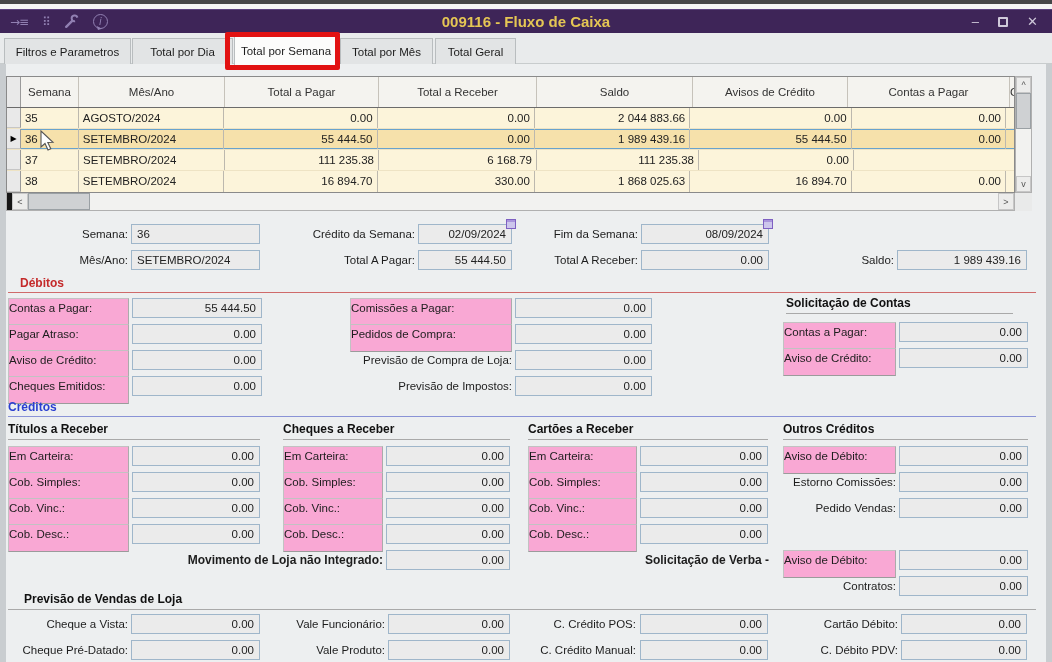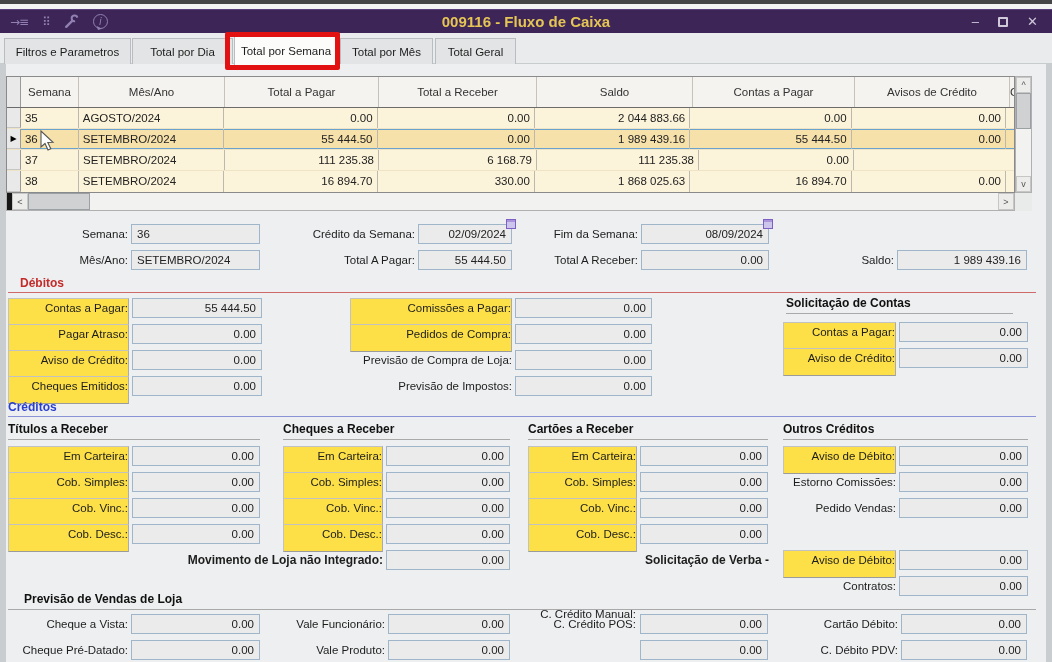--- a/index.html
+++ b/index.html
@@ -45,21 +45,21 @@
 .vspace{flex:1}
 .hscrollrow{display:flex;width:1009px;height:18px;border:1px solid #b0b0b0;border-top:none;background:#f2f2f0}
 .splitter{width:5px;background:#161616}
 .hbtn{width:16px;background:#ececeb;border:1px solid #c6c6c6;color:#555;font-size:9px;display:flex;align-items:center;justify-content:center}
 .hthumb{width:62px;background:#cfd1d3;border:1px solid #9aa0a4}
 .htrack{flex:1}
 .corner{width:17px;height:18px;background:#e9eaea}
 
 .pl{position:absolute;height:20px;line-height:20px;text-align:right;white-space:nowrap;color:#1d1d1d}
 .pl.b{font-weight:bold;font-size:12px}
-.bl{position:absolute;height:28px;line-height:18px;text-align:right;background:#fde047;border:1px solid #c2c2c2;border-bottom-color:#9b9b9b;border-right-color:#ababab;color:#1d1d1d;white-space:nowrap;overflow:hidden}
+.bl{position:absolute;height:28px;line-height:18px;text-align:left;background:#f9a8d4;border:1px solid #c2c2c2;border-bottom-color:#9b9b9b;border-right-color:#ababab;color:#1d1d1d;white-space:nowrap;overflow:hidden}
 .inp{position:absolute;height:20px;line-height:18px;background:#ebebeb;border:1px solid #9fb6ca;padding:0 5px;text-align:right;white-space:nowrap;overflow:visible}
 .inp.tl{text-align:left}
 .shead{position:absolute;font-weight:bold;font-size:12px;color:#111;white-space:nowrap}
 .shead.red{color:#c42a2a}
 .shead.blue{color:#2a3fd0}
 .uline{position:absolute;height:1px;background:#a9a9a9}
 .cal{position:absolute;right:-5px;top:-6px;width:10px;height:10px;background:#cdc6ec;border:1px solid #7e60c2;box-shadow:inset 0 2px 0 #a995dc}
 
 .redbox{left:225px;top:32px;width:115px;height:38px;border:5px solid #e21212;border-radius:2px;z-index:50;pointer-events:none}
 .cursor{left:40px;top:130px;z-index:60;pointer-events:none}
@@ -104,22 +104,22 @@
 <div class="abs gridwrap">
   <div class="gridbody">
     <div class="gridmain">
       <div class="ghead">
         <div class="ghgut"></div>
         <div class="gh" style="width:58px">Semana</div>
         <div class="gh" style="width:146px">Mês/Ano</div>
         <div class="gh" style="width:154px">Total a Pagar</div>
         <div class="gh" style="width:158px">Total a Receber</div>
         <div class="gh" style="width:156px">Saldo</div>
+        <div class="gh" style="width:155px">Avisos de Crédito</div>
         <div class="gh" style="width:162px">Contas a Pagar</div>
-        <div class="gh" style="width:155px">Avisos de Crédito</div>
         <div class="gh" style="flex:1;border-right:none;justify-content:flex-start">C</div>
       </div>
       <div class="grow">
         <div class="gut"></div>
         <div class="gc" style="width:58px">35</div>
         <div class="gc" style="width:146px">AGOSTO/2024</div>
         <div class="gc num" style="width:154px">0.00</div>
         <div class="gc num" style="width:158px">0.00</div>
         <div class="gc num" style="width:156px">2 044 883.66</div>
         <div class="gc num" style="width:162px">0.00</div>
@@ -278,21 +278,21 @@
 <div class="pl" style="left:270px;top:614px;width:115px">Vale Funcionário:</div>
 <div class="inp" style="left:388px;top:614px;width:122px">0.00</div>
 <div class="pl" style="left:528px;top:614px;width:108px">C. Crédito POS:</div>
 <div class="inp" style="left:640px;top:614px;width:128px">0.00</div>
 <div class="pl" style="left:790px;top:614px;width:108px">Cartão Débito:</div>
 <div class="inp" style="left:901px;top:614px;width:126px">0.00</div>
 <div class="pl" style="left:4px;top:640px;width:124px">Cheque Pré-Datado:</div>
 <div class="inp" style="left:131px;top:640px;width:129px">0.00</div>
 <div class="pl" style="left:270px;top:640px;width:115px">Vale Produto:</div>
 <div class="inp" style="left:388px;top:640px;width:122px">0.00</div>
-<div class="pl" style="left:516px;top:604px;width:120px">C. Crédito Manual:</div>
+<div class="pl" style="left:516px;top:640px;width:120px">C. Crédito Manual:</div>
 <div class="inp" style="left:640px;top:640px;width:128px">0.00</div>
 <div class="pl" style="left:790px;top:640px;width:108px">C. Débito PDV:</div>
 <div class="inp" style="left:901px;top:640px;width:126px">0.00</div>
 
 <div class="abs redbox"></div>
 <svg class="abs cursor" width="16" height="22" viewBox="0 0 16 22">
   <polygon points="1,1 1,17 5,13.5 8,20 10.8,18.7 7.8,12.5 13,12.3" fill="#ffffff" stroke="#555555" stroke-width="1.1"></polygon>
 </svg>
 
 </body></html>

